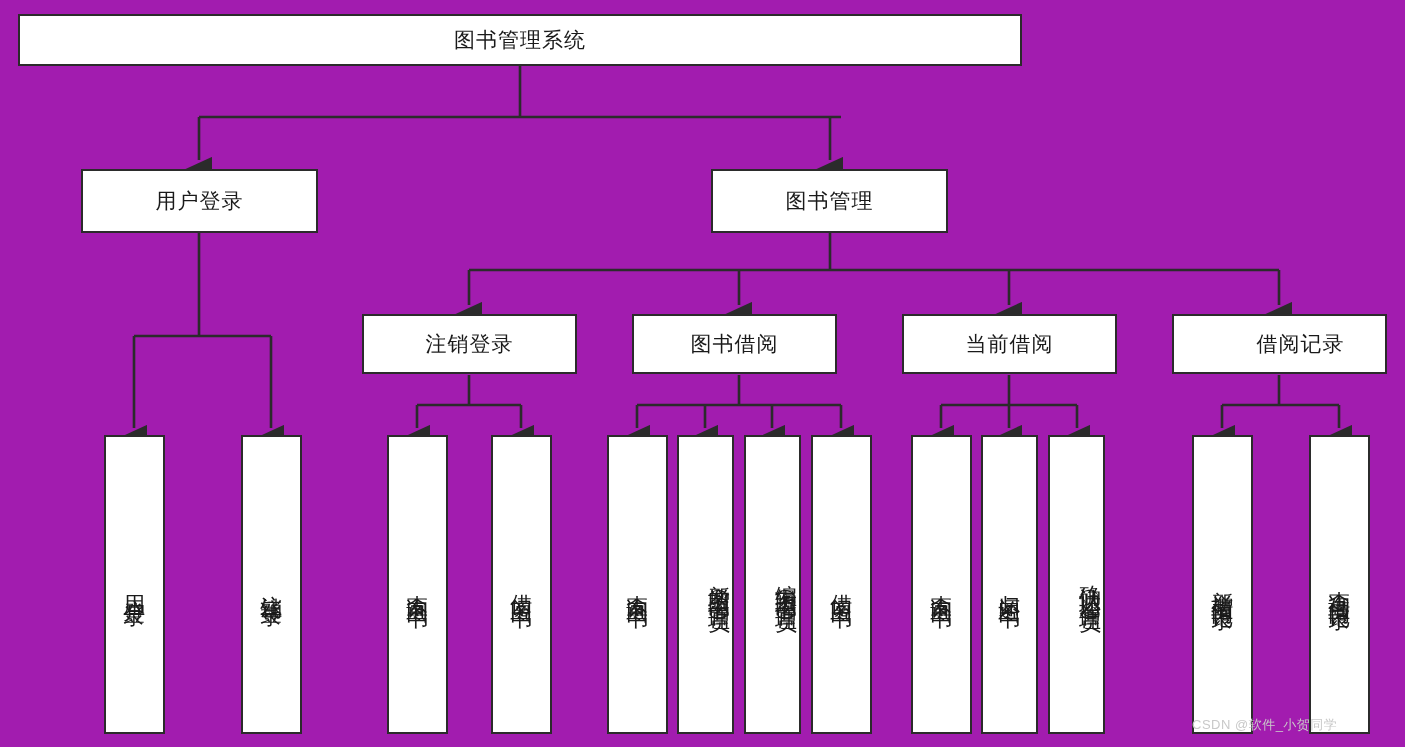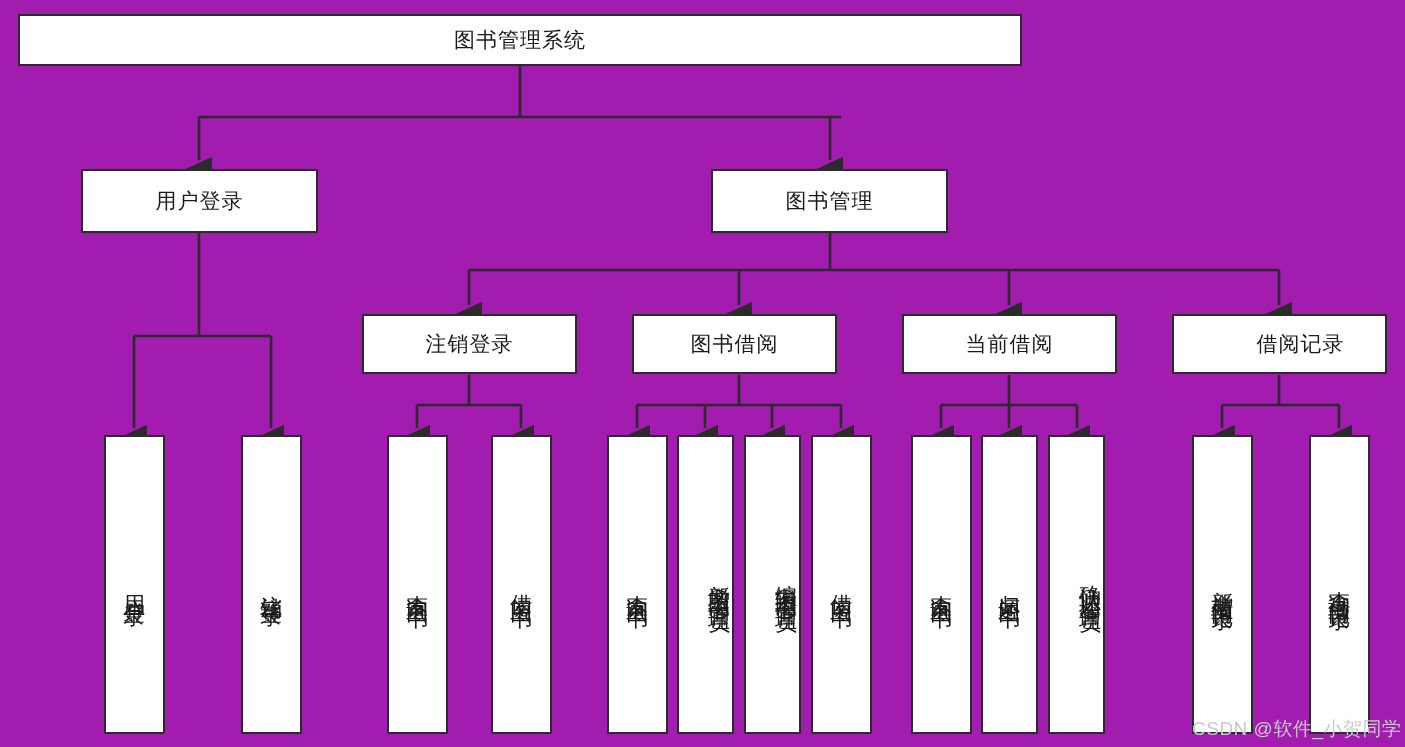--- a/index.html
+++ b/index.html
@@ -47,21 +47,21 @@
     letter-spacing: 4px;
     line-height: 1.15;
     padding: 8px 0;
   }
   .node.vert.top-align {
     align-items: flex-start;
   }
   .watermark {
     position: absolute;
     color: #c9c9c9;
-    font-size: 19px;
+    font-size: 13px;
     letter-spacing: 0.5px;
     white-space: nowrap;
     user-select: none;
   }
 </style>
 </head>
 <body>
 
 <div id="canvas">
 

